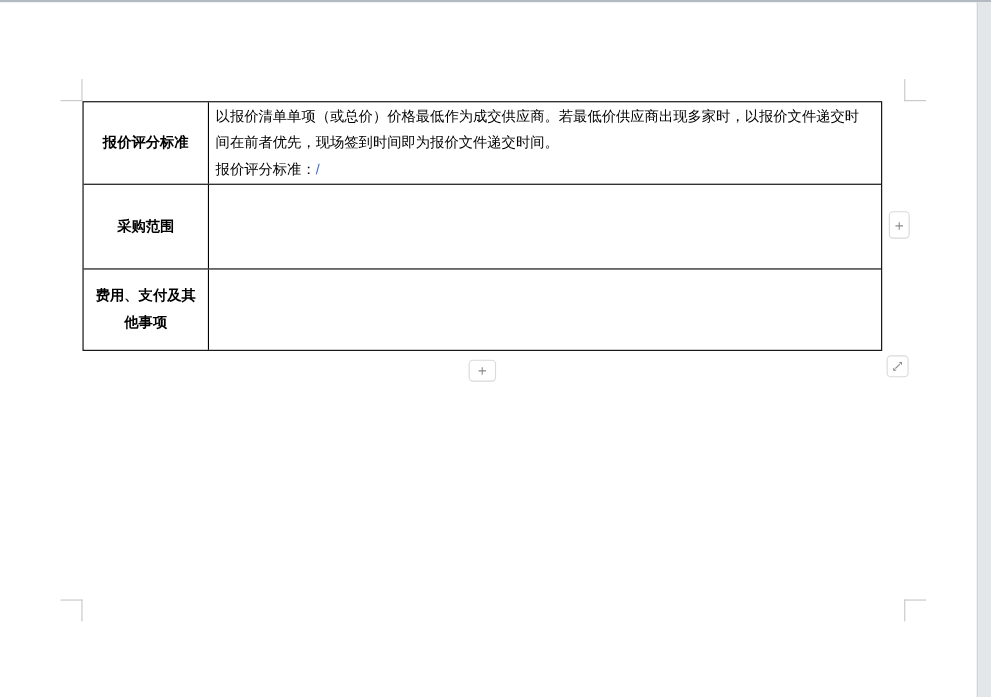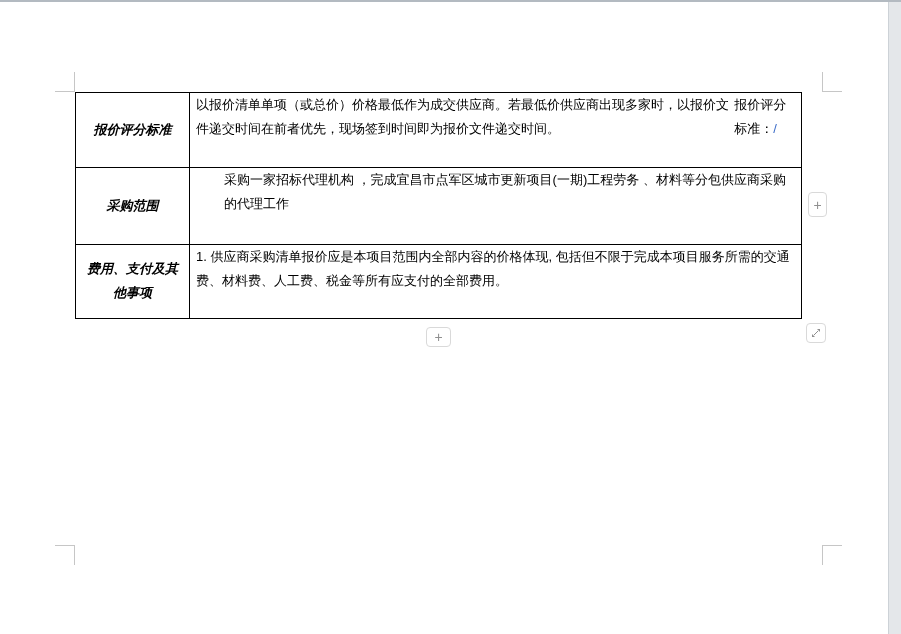--- a/index.html
+++ b/index.html
@@ -35,26 +35,25 @@
   .t-row:last-child { border-bottom:none; }
   .t-row.r1 { height:74.5px; }
   .t-row.r2 { height:77px;gap:28px; }
   .t-row.r3 { height:73.5px; }
   .cell-label {
     width:114px; flex:0 0 114px;
     border-right:1.5px solid #000;
     display:flex; align-items:center; justify-content:center;
     text-align:center; font-weight:bold;
     padding:0 6px;
-    font-style:italic;
   }
   .cell-content {
     flex:1;
     padding:0 10px 0 6px;
-    display:flex; flex-direction:row; justify-content:center;
+    display:flex; flex-direction:column; justify-content:center;
   }
   .cell-content p { margin:0; }
   .slash { color:#3b6cc8; }
 
   .ui-btn {
     position:absolute;
     background:#fff;
     border:1px solid #d9d9d9;
     border-radius:4px;
     display:flex; align-items:center; justify-content:center;
@@ -85,30 +84,24 @@
   <div class="t-row r1">
     <div class="cell-label">报价评分标准</div>
     <div class="cell-content">
       <p>以报价清单单项（或总价）价格最低作为成交供应商。若最低价供应商出现多家时，以报价文件递交时间在前者优先，现场签到时间即为报价文件递交时间。</p>
       <p><span>报价评分标准：</span><span class="slash">/</span></p>
     </div>
   </div>
 
   <div class="t-row r2">
     <div class="cell-label">采购范围</div>
-    <div class="cell-content">
-      <p>采购一家招标代理机构 ，完成宜昌市点军区城市更新项目(一期)工程劳务 、材料等分包供应商采购的代理工作</p>
-    </div>
   </div>
 
   <div class="t-row r3">
     <div class="cell-label">费用、支付及其他事项</div>
-    <div class="cell-content">
-      <p>1. 供应商采购清单报价应是本项目范围内全部内容的价格体现, 包括但不限于完成本项目服务所需的交通费、材料费、人工费、税金等所有应支付的全部费用。</p>
-    </div>
   </div>
 
 </div>
 
 <button class="ui-btn add-col">
     <span>+</span>
   </button>
 
 <button class="ui-btn add-row">
     <span>+</span>

